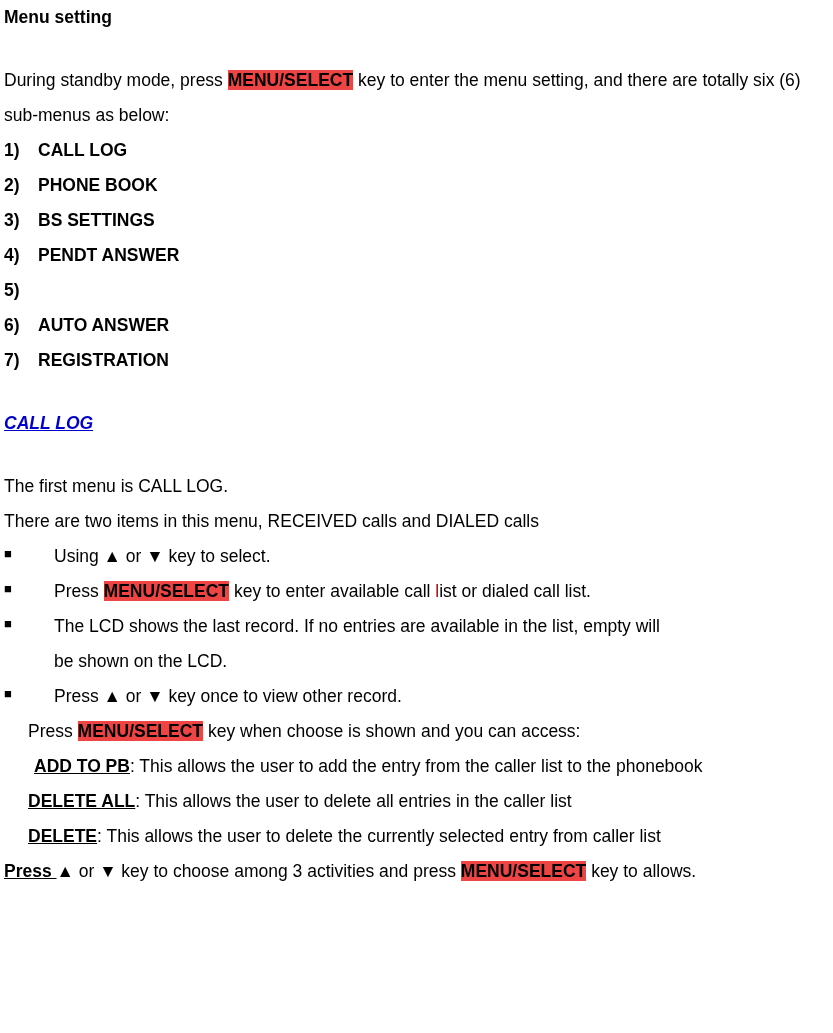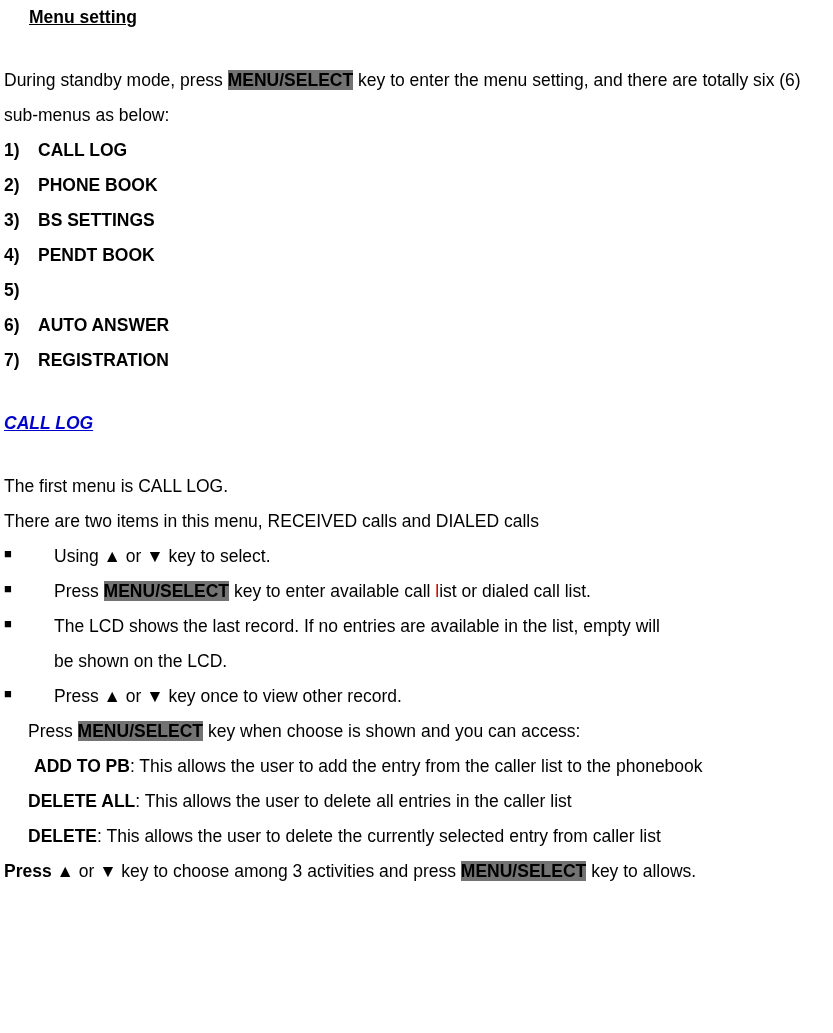--- a/index.html
+++ b/index.html
@@ -9,28 +9,26 @@
     margin: 0;
     padding: 0;
     width: 833px;
     line-height: 2.0;
   }
   .page {
     padding: 0 4px 20px 4px;
   }
   .heading {
     font-weight: bold;
-    text-decoration: underline;
-    margin-left: 25px;
   }
   .para {
     margin-top: 28px;
   }
-  .bold { font-weight: bold; }
-  .hl { background-color: #737373; font-weight: bold; }
+  .bold { font-weight: bold; text-decoration: underline; }
+  .hl { background-color: #ef4444; font-weight: bold; }
   .ol {
     margin: 0;
     padding: 0;
   }
   .ol-row {
     display: flex;
   }
   .ol-num {
     font-weight: bold;
     width: 34px;
@@ -82,21 +80,21 @@
     <div class="ol-row">
         <span class="ol-num">2)</span>
         <span class="ol-item">PHONE BOOK</span>
       </div>
     <div class="ol-row">
         <span class="ol-num">3)</span>
         <span class="ol-item">BS SETTINGS</span>
       </div>
     <div class="ol-row">
         <span class="ol-num">4)</span>
-        <span class="ol-item">PENDT BOOK</span>
+        <span class="ol-item">PENDT ANSWER</span>
       </div>
     <div class="ol-row">
         <span class="ol-num">5)</span>
       </div>
     <div class="ol-row">
         <span class="ol-num">6)</span>
         <span class="ol-item">AUTO ANSWER</span>
       </div>
     <div class="ol-row">
         <span class="ol-num">7)</span>

